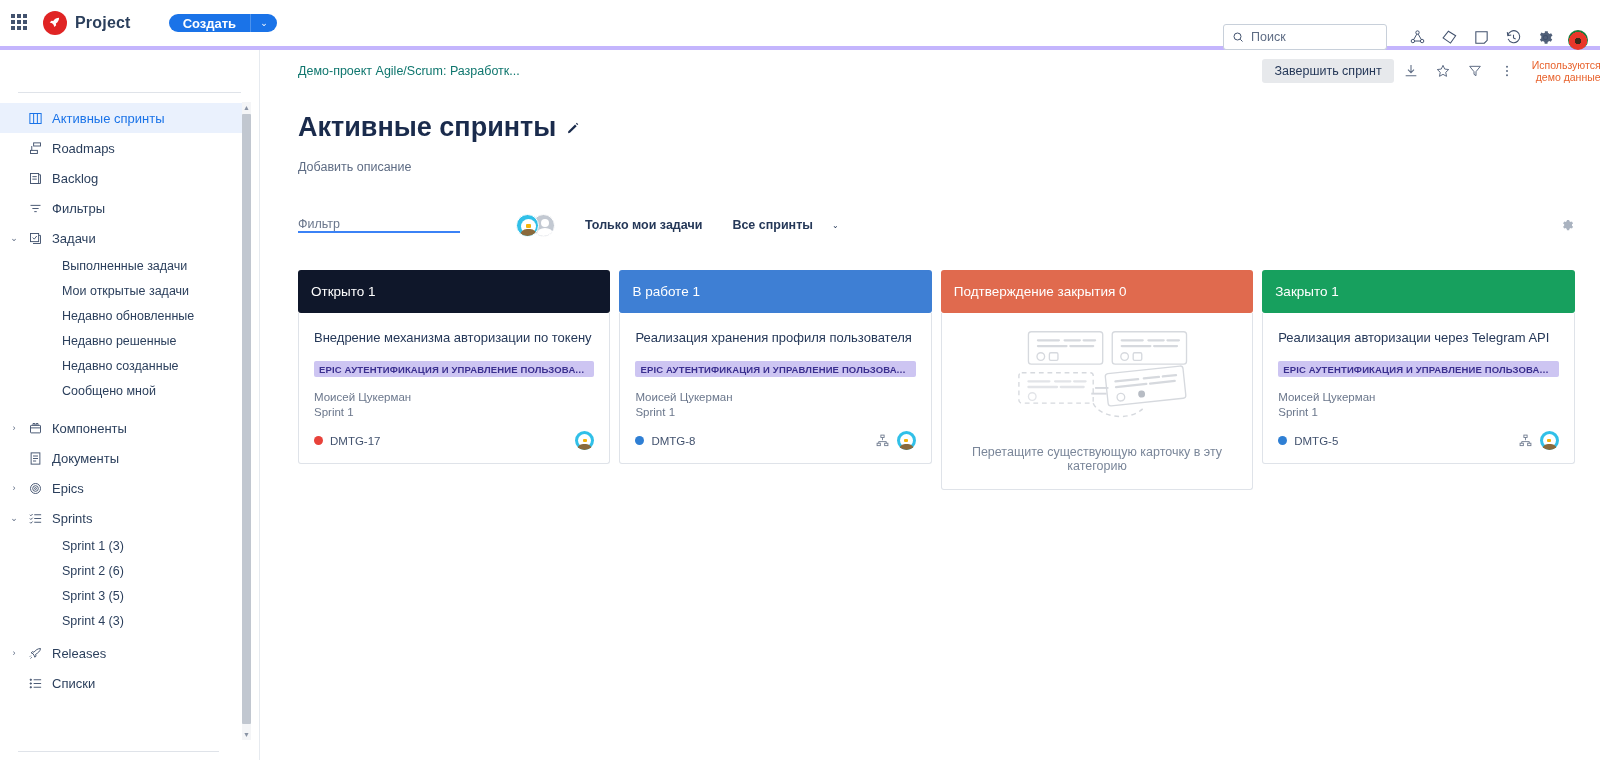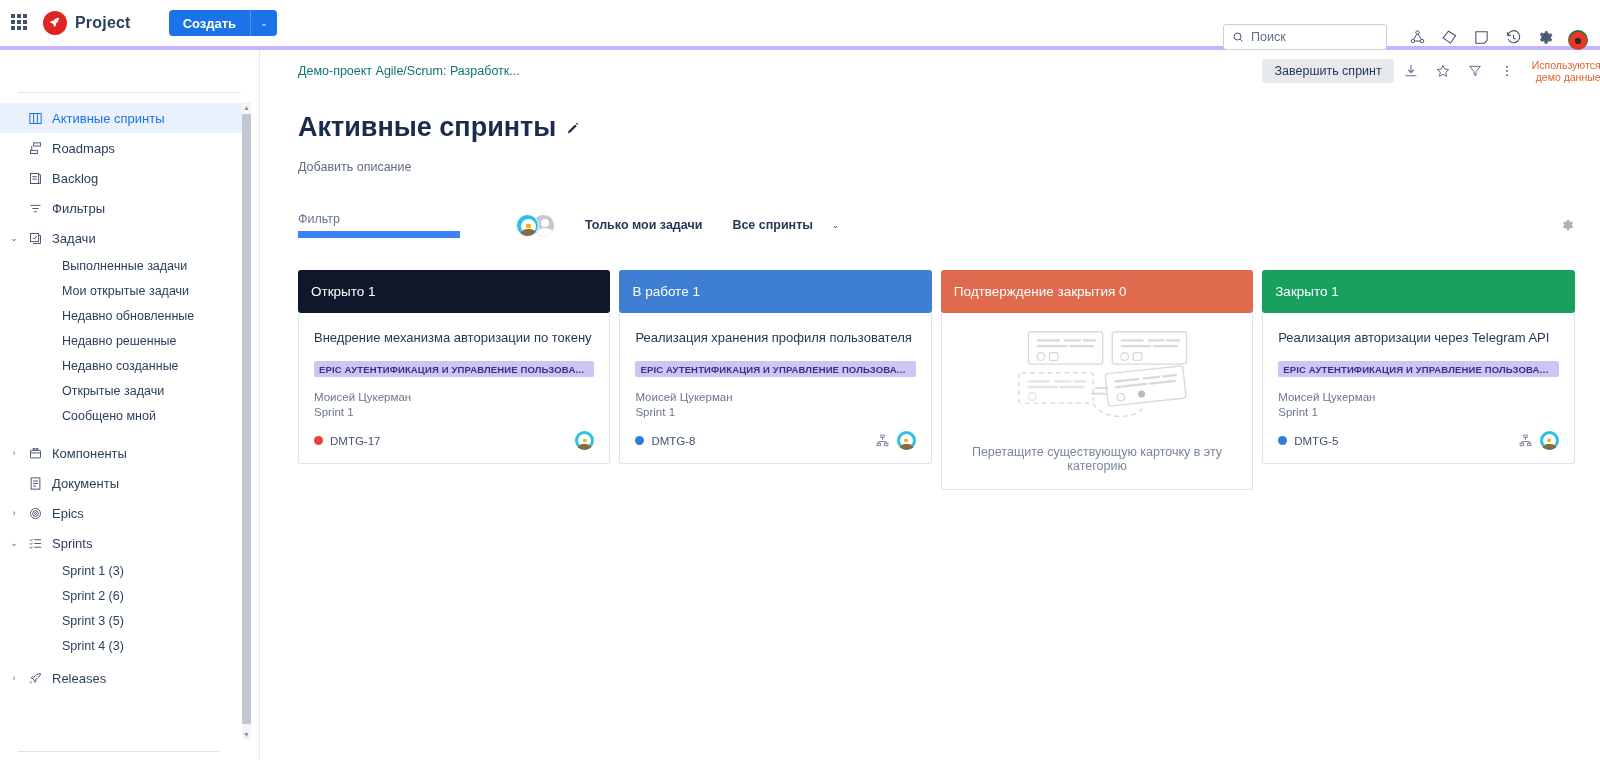--- a/index.html
+++ b/index.html
@@ -45,22 +45,22 @@
     padding: 0 14px; height: 50px;
     display: flex; align-items: center; cursor: pointer;
     position: relative;
   }
   .nav-item.active { color: #1a73e8; }
   .nav-item.active::after {
     content: ""; position: absolute; left: 10px; right: 10px; bottom: 0;
     height: 2.5px; background: #1a73e8;
   }
   .create-wrap {
-    display: flex; margin-left: 16px; height: 26px;
-    border-radius: 4px; overflow: hidden;
+    display: flex; margin-left: 16px; height: 18px;
+    border-radius: 13px; overflow: hidden;
   }
   .create-btn {
     background: #1a73e8; color: #fff; font-size: 13px; font-weight: bold;
     padding: 0 14px; display: flex; align-items: center; cursor: pointer;
     border-right: 1px solid #4d92ec;
   }
   .create-caret {
     background: #1a73e8; color: #fff; width: 26px;
     display: flex; align-items: center; justify-content: center; cursor: pointer;
     font-size: 9px;
@@ -169,22 +169,22 @@
   .pencil svg { width: 14px; height: 14px; }
   .add-desc {
     padding-left: 38px; margin-top: 17px;
     font-size: 12.5px; color: #5e6c84; cursor: pointer;
   }
   .filter-row {
     display:flex; align-items:center; padding-left: 38px; margin-top: 36px;
     height: 30px; padding-right: 40px;
   }
   .filter-input {
-    width: 162px; border: none; border-bottom: 7px solid #3b82f6;
-    outline: none; font-size: 12.5px; color: #42526e; padding-bottom: 5px;
+    width: 162px; border: none; border-bottom: 2px solid #3b82f6;
+    outline: none; font-size: 12.5px; color: #42526e; 
     background: transparent; font-family: "Liberation Sans", sans-serif;
   }
   .filter-input::placeholder { color: #6b778c; }
   .avatars { display:flex; align-items:center; margin-left: 56px; }
   .av-bird {
     width: 23px; height: 23px; border-radius: 50%;
     background: #31c0e8; position: relative; overflow: hidden; z-index: 2;
     border: 1px solid #fff;
   }
   .av-bird::before {
@@ -406,21 +406,20 @@
             </svg>
         </div>
         <div class="sb-label">Задачи</div>
       </div>
 
       <div class="sb-sub">Выполненные задачи</div>
       <div class="sb-sub">Мои открытые задачи</div>
       <div class="sb-sub">Недавно обновленные</div>
       <div class="sb-sub">Недавно решенные</div>
       <div class="sb-sub">Недавно созданные</div>
-      <div class="sb-sub">Открытые задачи</div>
       <div class="sb-sub">Сообщено мной</div>
 
       <div style="height:10px"></div>
 
       <div class="sb-item">
         <div class="sb-arrow">›</div>
         <div class="sb-ico">
           <svg viewBox="0 0 24 24" fill="none" stroke="#42526e" stroke-width="1.5">
               <rect x="4" y="7" width="16" height="12" rx="1"></rect>
               <path d="M8 7V4h3v3M13 7V4h3v3M4 11h16"></path>

